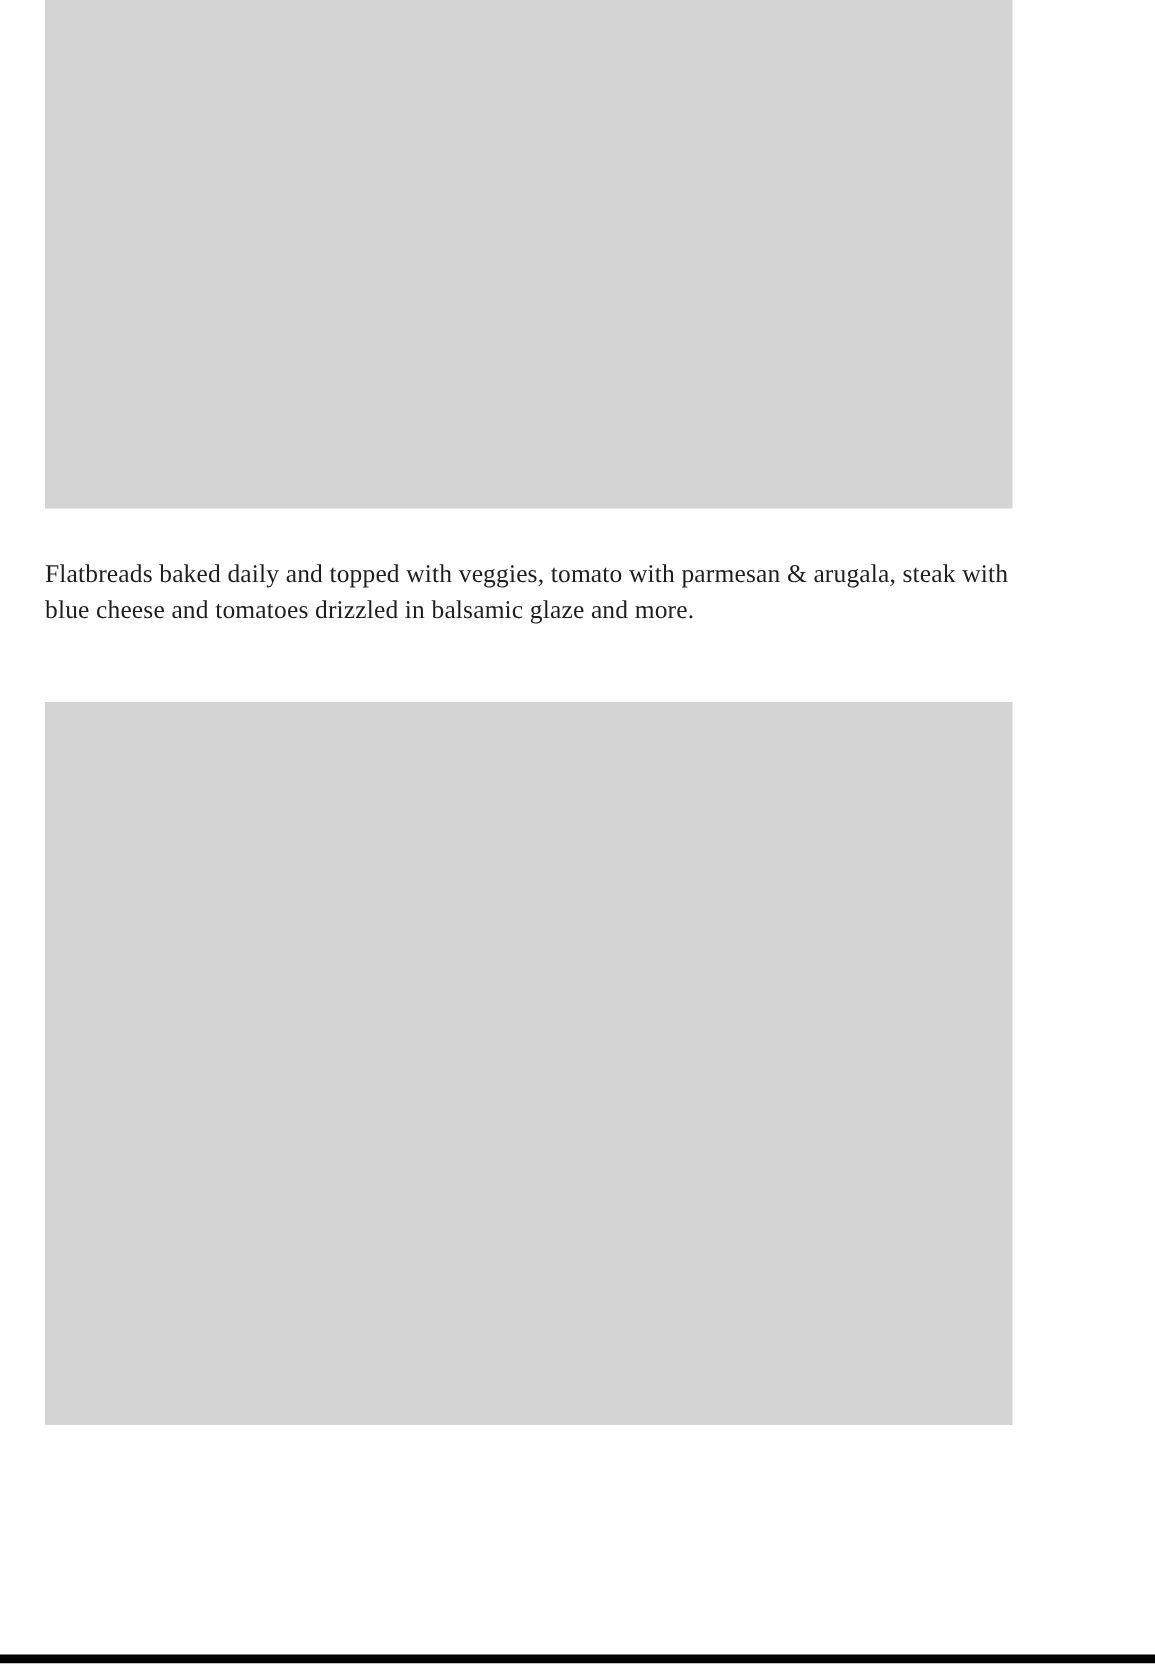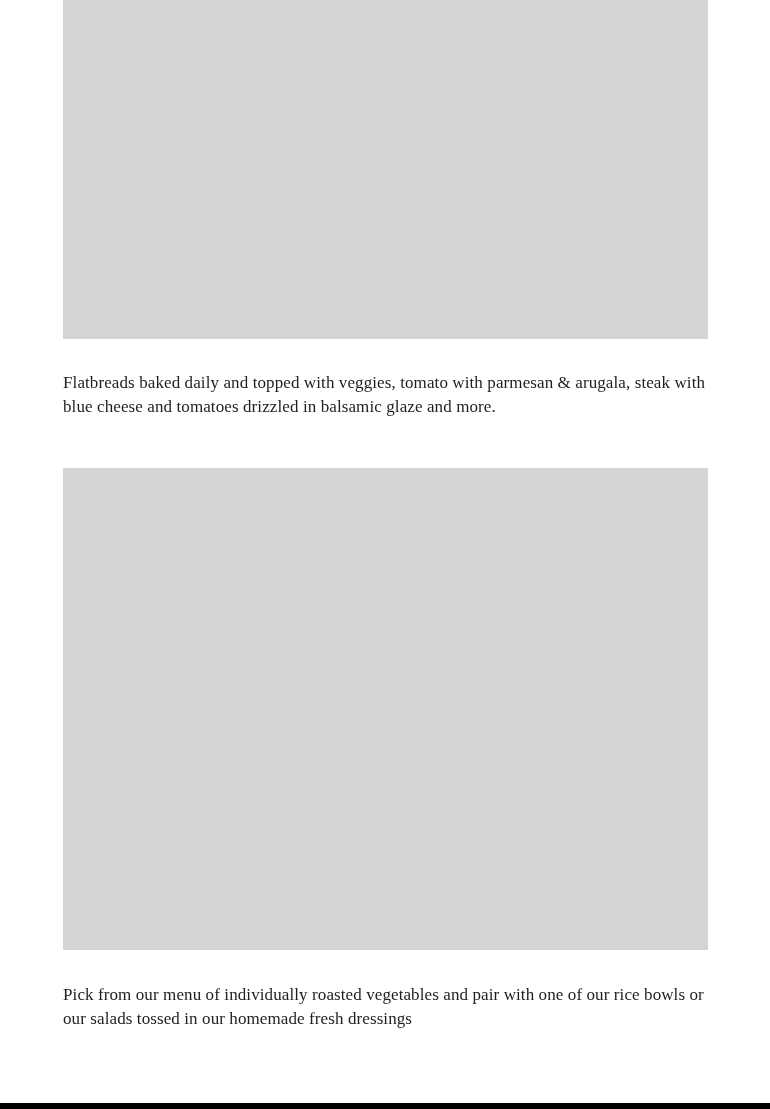--- a/index.html
+++ b/index.html
@@ -8,21 +8,21 @@
   }
   body {
     width: 770px;
     height: 1109px;
     background: #ffffff;
     font-family: "Liberation Serif", serif;
     position: relative;
     overflow: hidden;
   }
   .content {
-    margin-left: 63px;
+    margin-left: 30px;
     width: 645px;
   }
   .image-placeholder {
     width: 645px;
     background: #d4d4d4;
   }
   .image-flatbreads {
     height: 339px;
   }
   .image-roasted-vegetables {
@@ -57,19 +57,18 @@
 <div class="page">
   <main class="content">
 
     <section class="menu-section section-flatbreads">
       <div class="image-placeholder image-flatbreads"></div>
       <p class="description">Flatbreads baked daily and topped with veggies, tomato with parmesan &amp; arugala, steak with blue cheese and tomatoes drizzled in balsamic glaze and more.</p>
     </section>
 
     <section class="menu-section section-roasted-vegetables">
       <div class="image-placeholder image-roasted-vegetables"></div>
-      <p class="description">Pick from our menu of individually roasted vegetables and pair with one of our rice bowls or our salads tossed in our homemade fresh dressings</p>
     </section>
 
   </main>
 
   <footer class="footer-bar"></footer>
 </div>
 
 </body></html>

